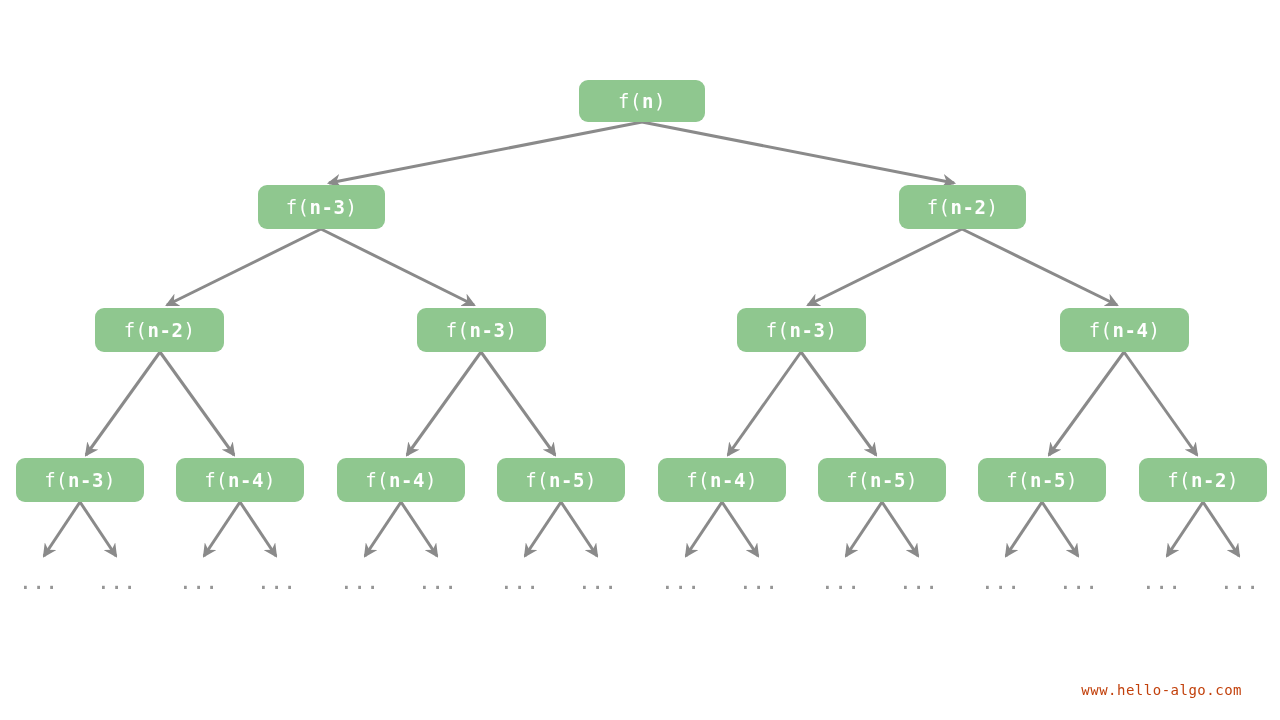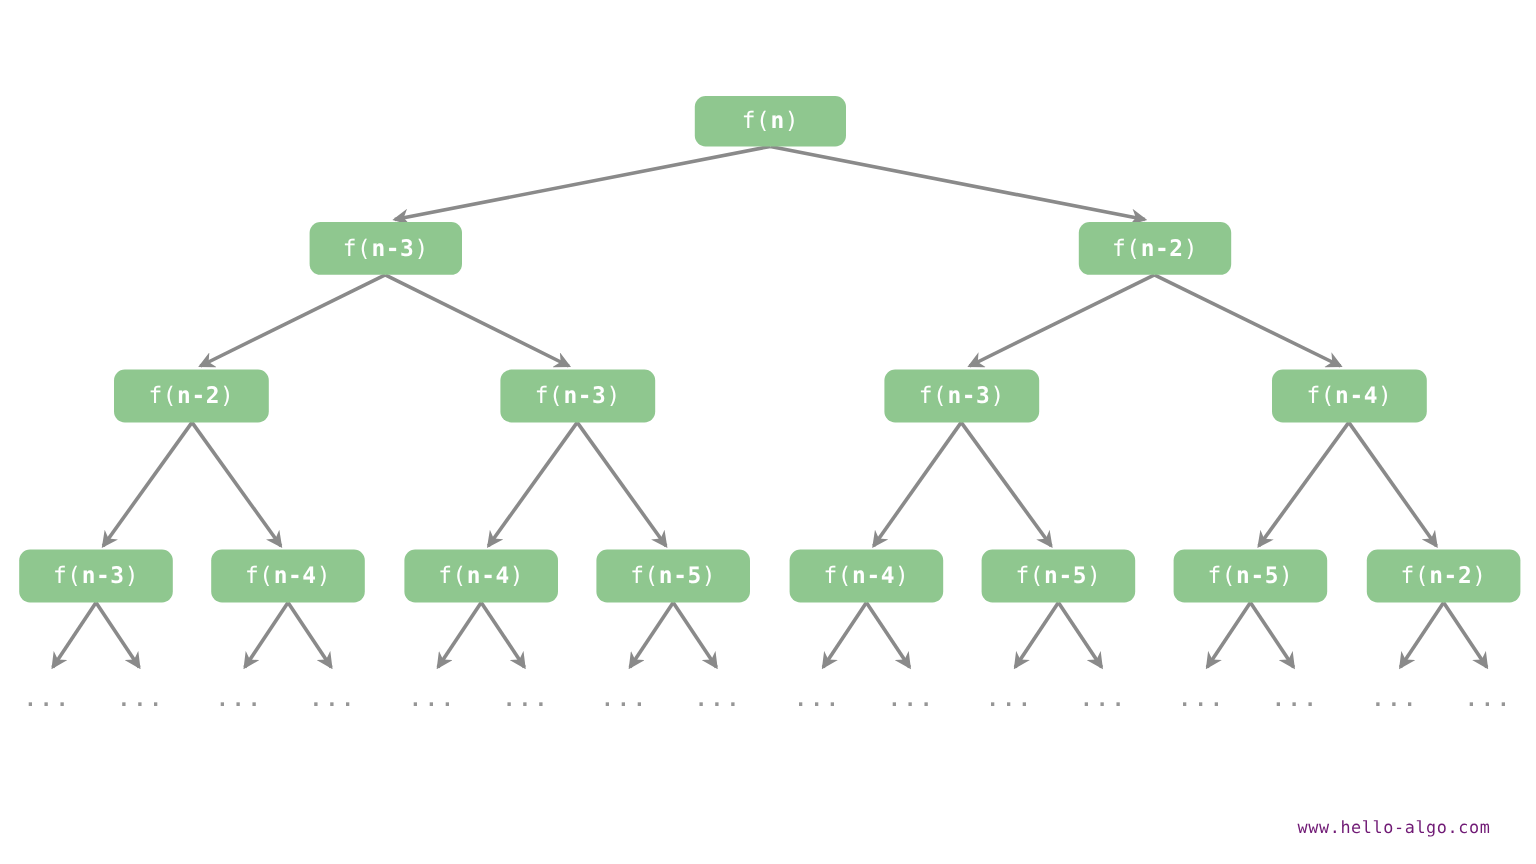--- a/index.html
+++ b/index.html
@@ -42,21 +42,21 @@
     color: #969696;
     font-size: 17px;
     font-weight: bold;
     letter-spacing: 3px;
     z-index: 2;
   }
   .watermark {
     position: absolute;
     right: 38px;
     bottom: 22px;
-    color: #701a75;
+    color: #c2410c;
     font-size: 14px;
     letter-spacing: 0.5px;
   }
 </style>
 </head>
 <body>
 
 <div class="canvas">
 
   <svg class="edges" width="1280" height="720" viewBox="0 0 1280 720">

